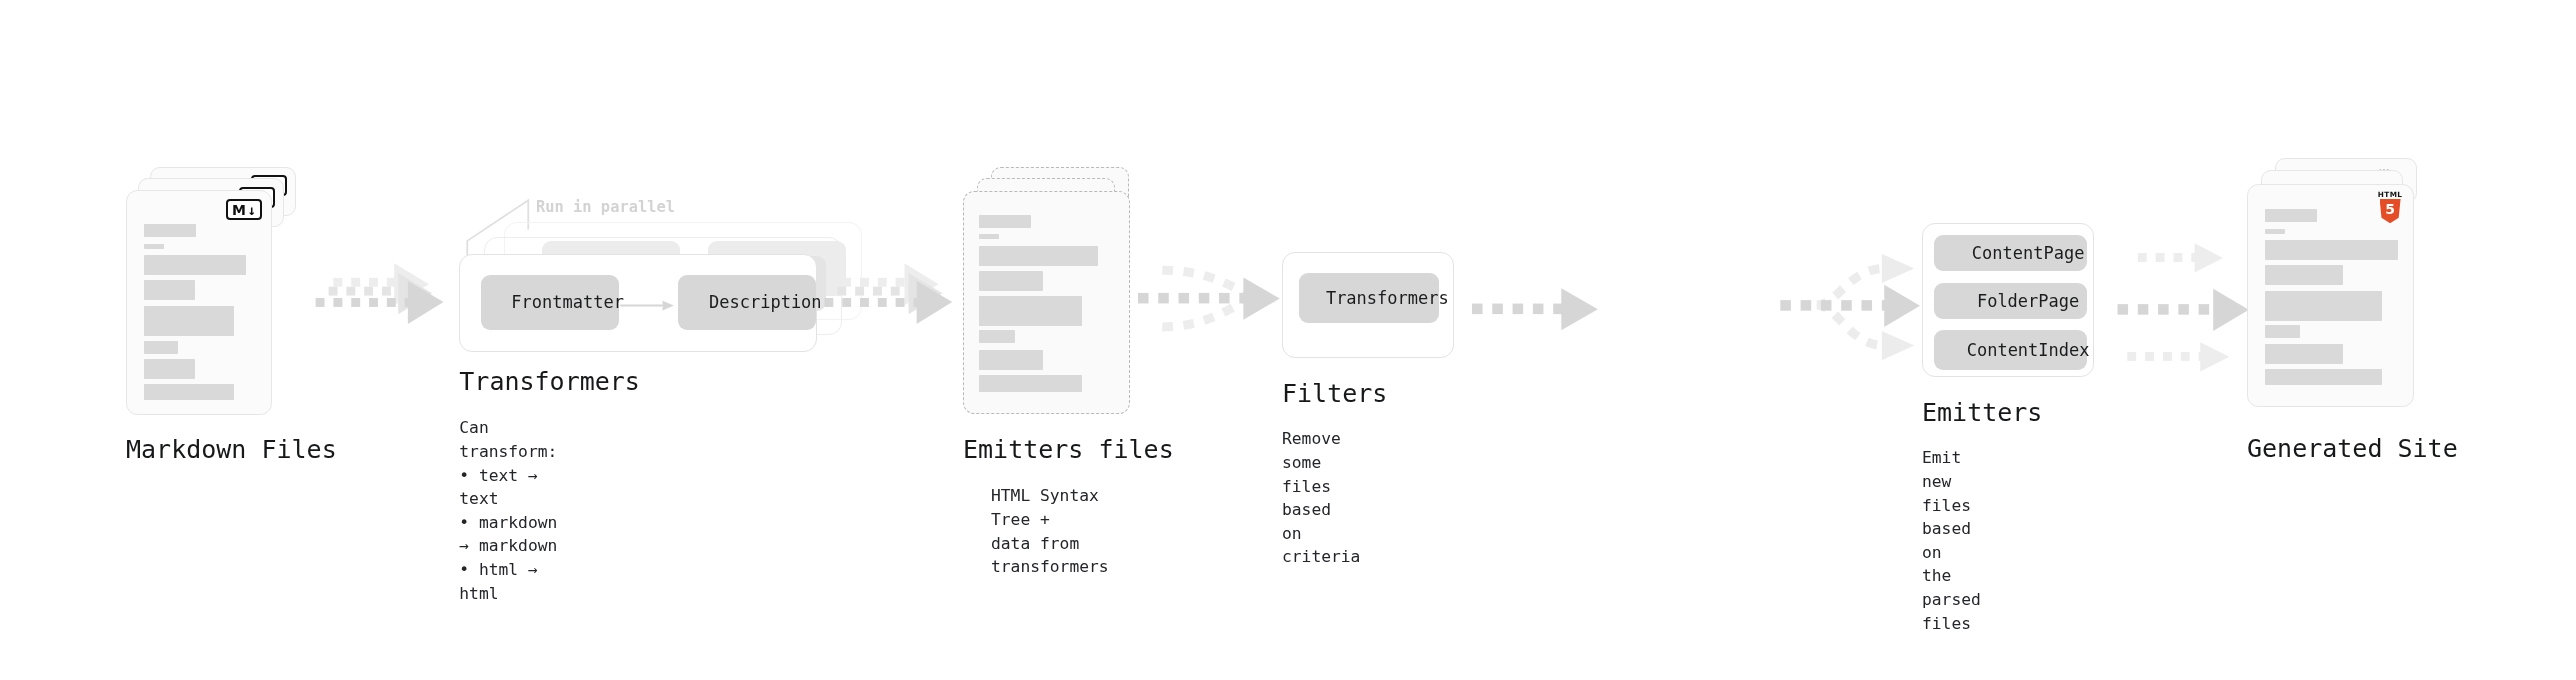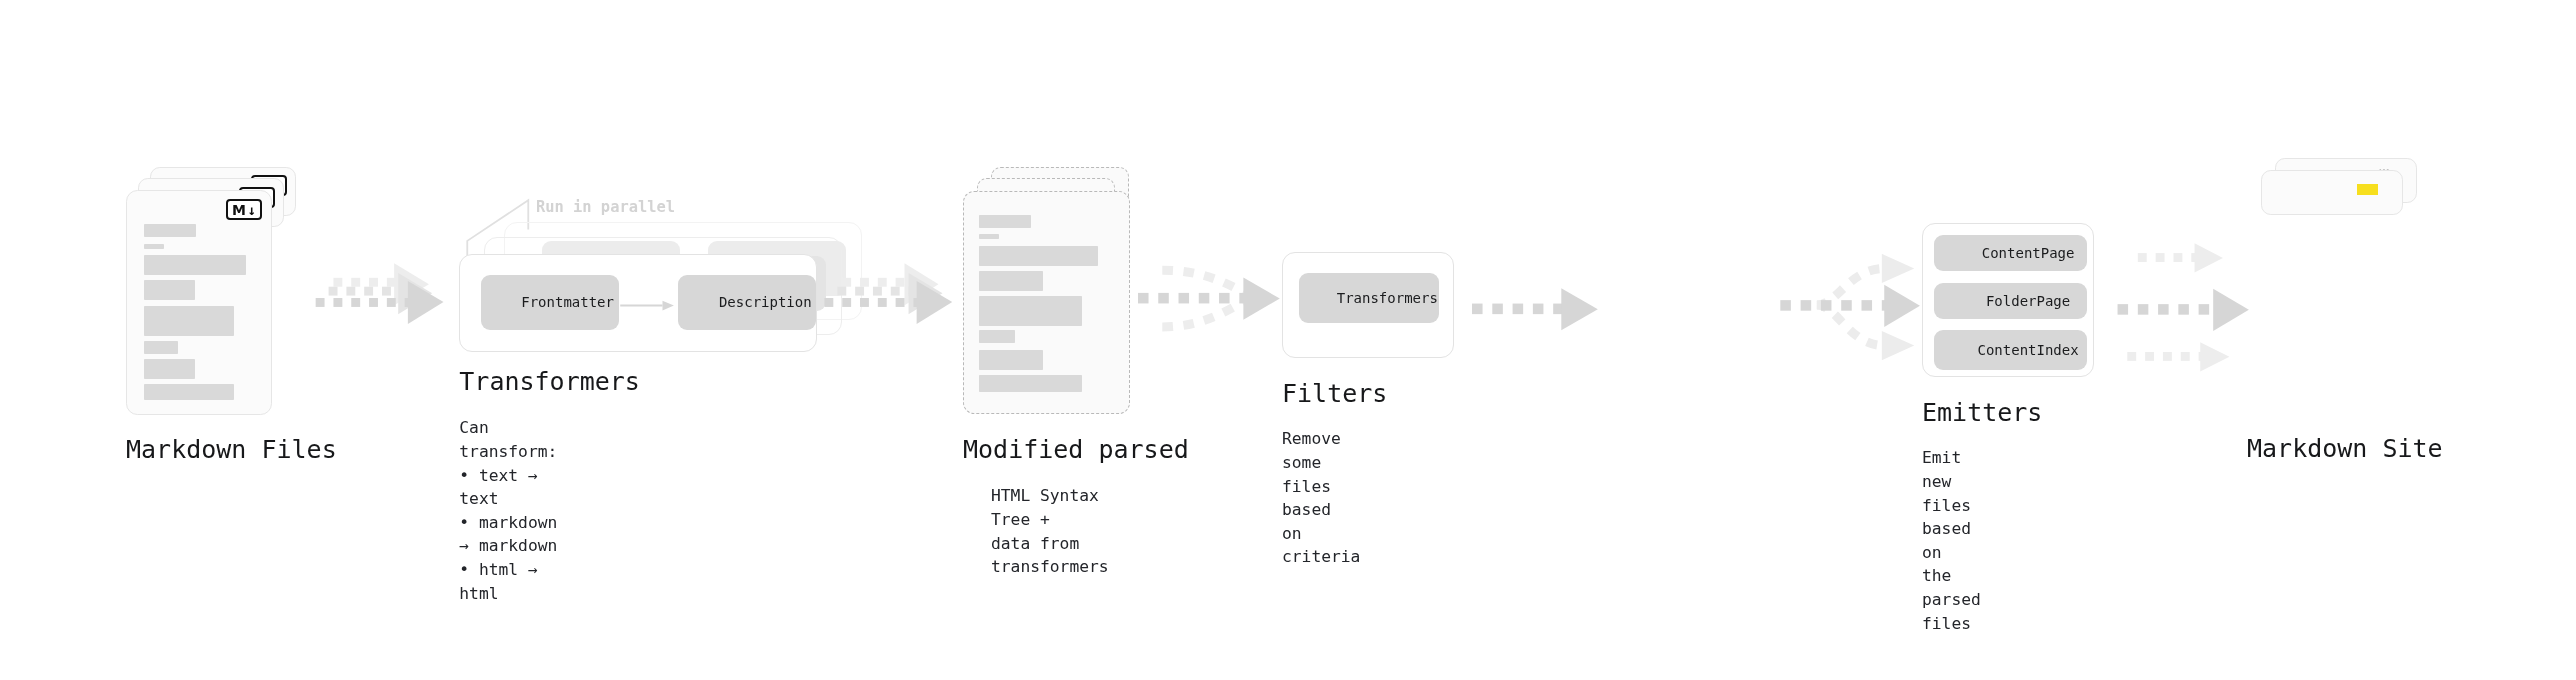--- a/index.html
+++ b/index.html
@@ -123,21 +123,21 @@
     border: 1.3px solid #e3e3e3;
     border-radius: 13px;
     background: #fff;
   }
   .chip {
     position: absolute;
     background: #d7d7d7;
     border-radius: 9px;
     display: flex; align-items: center; justify-content: center;
     font-family: "DejaVu Sans Mono", "Liberation Mono", monospace;
-    font-size: 14px;
+    font-size: 17px;
     color: #1b1c1e;
     white-space: nowrap;
     padding-left: 36px;
   }
   .chip.ghost1 { background: #e4e4e4; }
   .chip.ghost2 { background: #ececec; }
   .groupbox.ghost1 { border-color: #ededed; background: transparent; }
   .groupbox.ghost2 { border-color: #f3f3f3; background: transparent; }
 
   .parallel-label {
@@ -304,21 +304,21 @@
           <div class="bar" style="left:15.4px; top:42px;  width:19.5px; height:4.9px;"></div>
           <div class="bar" style="left:15.4px; top:54px;  width:119px; height:19.5px;"></div>
           <div class="bar" style="left:15.4px; top:79px;  width:64px; height:19.5px;"></div>
           <div class="bar" style="left:15.4px; top:104px; width:103px; height:30px;"></div>
           <div class="bar" style="left:15.4px; top:138px; width:36px; height:13px;"></div>
           <div class="bar" style="left:15.4px; top:158px; width:64px; height:19.5px;"></div>
           <div class="bar" style="left:15.4px; top:183px; width:103px; height:16.3px;"></div>
         </div>
       </div>
     </div>
-    <div class="caption-title" style="position:absolute; left:0px; top:268px;">Modified parsed</div>
+    <div class="caption-title" style="position:absolute; left:0px; top:268px;">Emitters files</div>
     <div class="caption-sub" style="position:absolute; left:0px; top:306px;margin-left:28px;">HTML Syntax Tree +
 data from transformers</div>
   </div>
 
   <svg class="overlay" width="154" height="98" style="left:1138px; top:252px;" viewBox="0 0 190 120">
     <path d="M 30 22 C 80 22, 110 38, 135 52" fill="none" stroke="#ededed" stroke-width="11" stroke-dasharray="13 13" stroke-linecap="butt"></path>
     <path d="M 30 92 C 80 92, 110 72, 135 58" fill="none" stroke="#ededed" stroke-width="11" stroke-dasharray="13 13" stroke-linecap="butt"></path>
     <g fill="#d6d6d6">
       <rect x="0" y="50" width="13" height="13"></rect>
         <rect x="25" y="50" width="13" height="13"></rect>
@@ -411,19 +411,35 @@
         <div class="css3" style="right:26px; top:10.6px;">
           <span class="lbl">CSS</span>
             <span class="shield"></span>
         </div>
       </div>
 
       <div class="doc" style="left:14px; top:12.2px; width:142px; height:45px; border-radius:9.8px;">
         <div class="jsbadge" style="right:24.4px; top:13px;"></div>
       </div>
 
-    </div>
-
-    <div class="caption-title" style="position:absolute; left:0px; top:276px;">Markdown Site</div>
+      <div class="doc" style="left:0px; top:26px; width:167px; height:223px;">
+        <div class="doc-body">
+          <div class="html5" style="right:10.6px; top:5.7px;">
+            <span class="lbl">HTML</span>
+              <span class="shield"></span>
+          </div>
+          <div class="bar" style="left:17px; top:24.4px;  width:52px; height:13px;"></div>
+          <div class="bar" style="left:17px; top:44px;  width:19.5px; height:4.9px;"></div>
+          <div class="bar" style="left:17px; top:55px;  width:133px; height:19.5px;"></div>
+          <div class="bar" style="left:17px; top:80px;  width:78px; height:19.5px;"></div>
+          <div class="bar" style="left:17px; top:106px; width:117px; height:30px;"></div>
+          <div class="bar" style="left:17px; top:140px; width:35px; height:13px;"></div>
+          <div class="bar" style="left:17px; top:159px; width:78px; height:19.5px;"></div>
+          <div class="bar" style="left:17px; top:184px; width:117px; height:16.3px;"></div>
+        </div>
+      </div>
+    </div>
+
+    <div class="caption-title" style="position:absolute; left:0px; top:276px;">Generated Site</div>
   </div>
 
 </div>
 
 
 </body></html>

